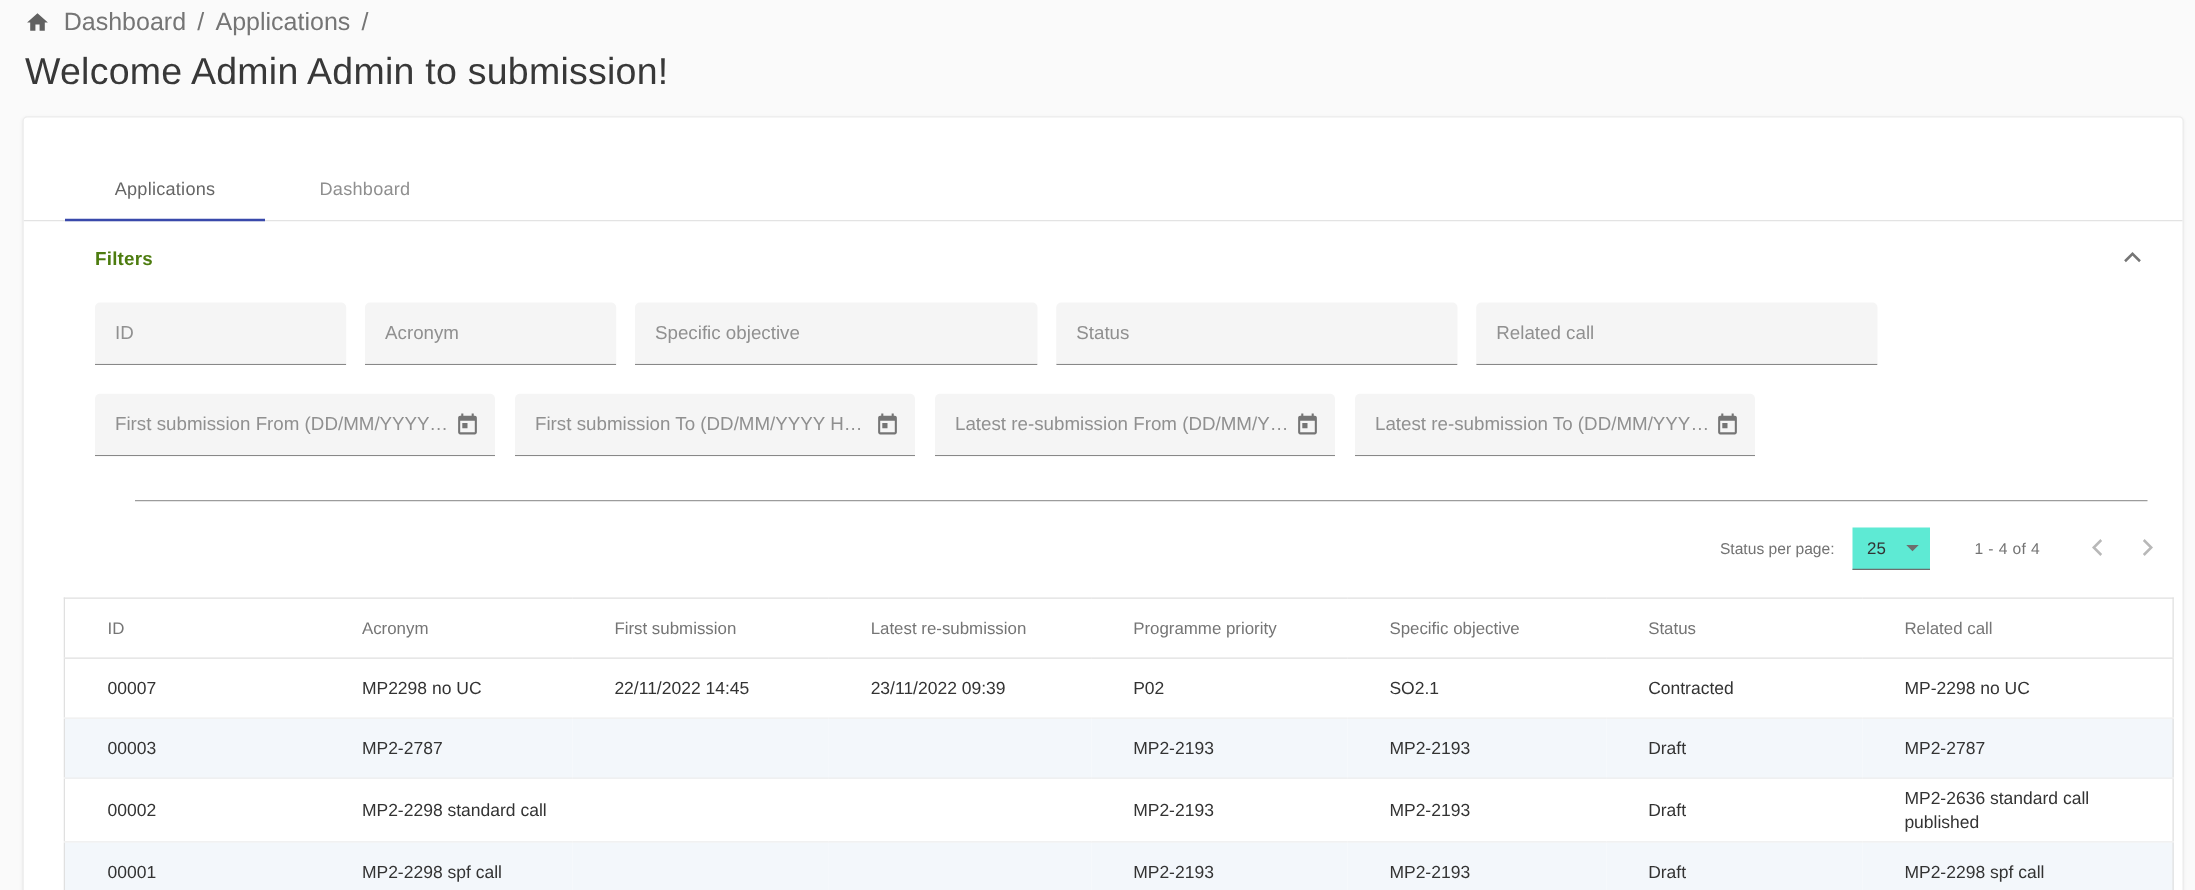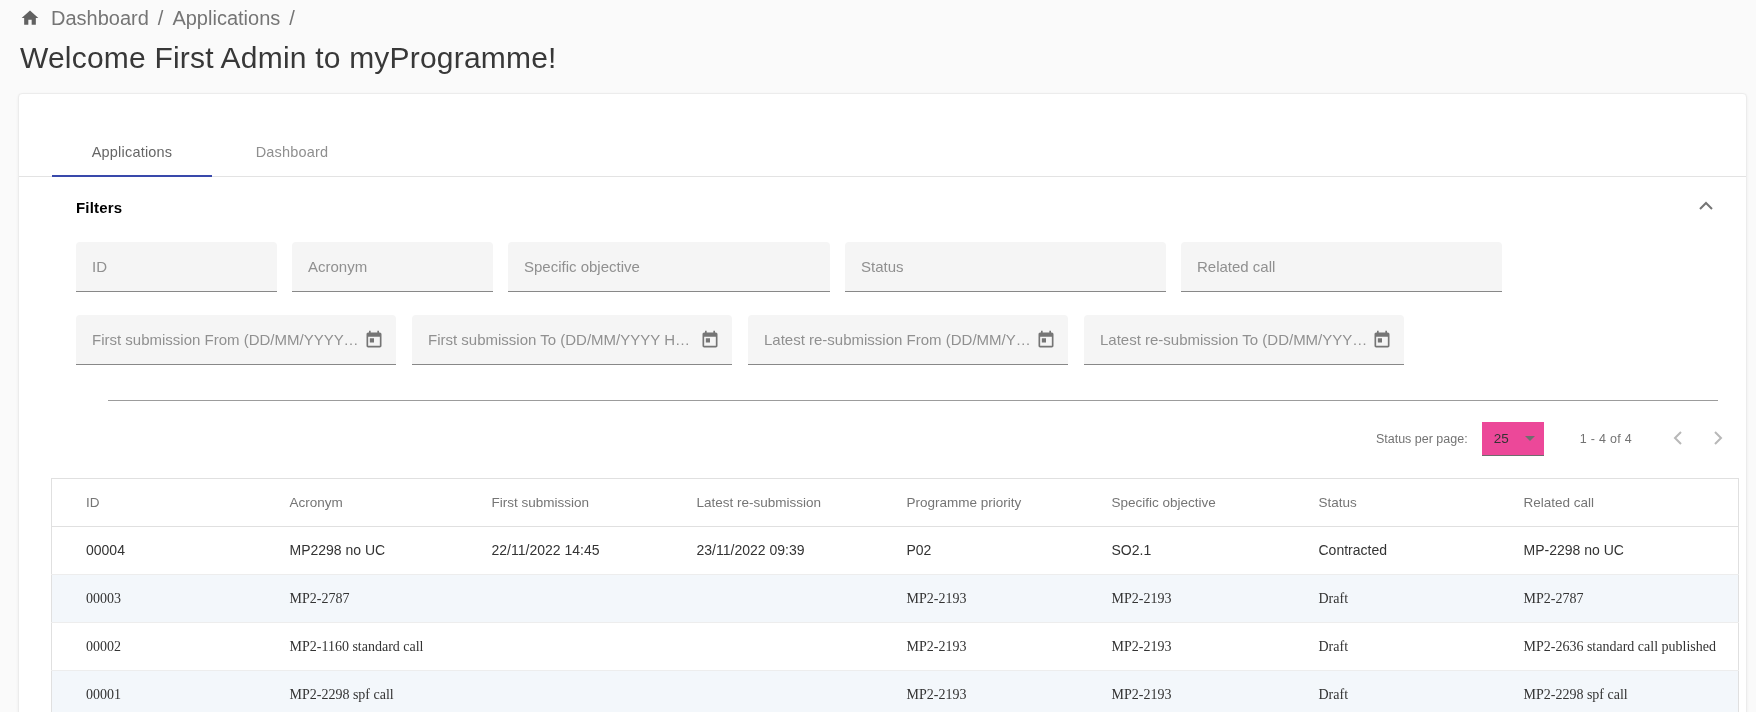--- a/index.html
+++ b/index.html
@@ -46,21 +46,21 @@
   .tab.active::after {
     content: ""; position: absolute; left: 0; right: 0; bottom: -1px;
     height: 2px; background: #3949ab;
   }
   
   .filters { padding: 0 28px 0 57px; }
   .filters-head {
     margin-top: 18px; height: 24px;
     display: flex; align-items: center; justify-content: space-between;
   }
-  .filters-title { font-size: 15px; font-weight: 700; color: #000000; letter-spacing: .2px; }
+  .filters-title { font-size: 15px; font-weight: 700; color: #4d7c0f; letter-spacing: .2px; }
   .chev-btn { background: none; border: none; cursor: pointer; display: inline-flex; padding: 0; }
   .frow { display: flex; margin-top: 23px; }
   .frow1 { gap: 15px; }
   .frow2 { gap: 16px; }
   .tfield, .dfield {
     height: 50px; background: #f5f5f5;
     border: none; border-bottom: 1px solid #888;
     border-radius: 4px 4px 0 0;
   }
   .tfield {
@@ -81,21 +81,21 @@
   .cal-ic { flex: 0 0 auto; margin-right: 12px; display: inline-flex; cursor: pointer; }
   .filters-divider { margin: 35px 0 0 32px; border-top: 1px solid #9c9c9c; }
   
   .pagination {
     display: flex; align-items: center; justify-content: flex-end;
     margin-top: 16px; padding-right: 8px; height: 44px;
     font-size: 12.5px; color: #737373;
   }
   .pp-select {
     width: 62px; height: 34px; margin-left: 14px;
-    background: #ec4899; border-bottom: 1px solid #6e6e6e;
+    background: #5eead4; border-bottom: 1px solid #6e6e6e;
     display: flex; align-items: center; justify-content: space-between;
     padding: 0 9px 0 12px; cursor: pointer;
     font-size: 13.5px; color: #333;
   }
   .caret-down {
     width: 0; height: 0;
     border-left: 5px solid transparent; border-right: 5px solid transparent;
     border-top: 5px solid #6e6e6e;
   }
   .pg-range { margin: 0 26px 0 36px; letter-spacing: .3px; text-align: center; }
@@ -114,39 +114,39 @@
     font-size: 13.5px; color: #757575;
     padding: 0 10px 0 34px; border-bottom: 1px solid #e0e0e0;
     white-space: nowrap; overflow: hidden;
   }
   table.apps td {
     height: 48px; font-size: 14px; color: #333;
     padding: 6px 10px 6px 34px; line-height: 19px;
     vertical-align: middle;
   }
   table.apps tbody tr { cursor: pointer; }
-  table.apps tbody tr + tr td { border-top: 1px solid #ededed; font-family: Liberation Serif, serif; }
+  table.apps tbody tr + tr td { border-top: 1px solid #ededed; }
   table.apps tbody tr:nth-child(even) { background: #f3f7fb; }
 </style>
 </head>
 <body>
 
 <div class="breadcrumb">
   <span class="home-ic">
     <svg width="20" height="20" viewBox="0 0 24 24">
         <path fill="#616161" d="M10 20v-6h4v6h5v-8h3L12 3 2 12h3v8z"></path>
       </svg>
   </span>
   <span class="crumb">Dashboard</span>
   <span class="sep">/</span>
   <span class="crumb">Applications</span>
   <span class="sep">/</span>
 </div>
 
-<h1 class="page-title">Welcome First Admin to myProgramme!</h1>
+<h1 class="page-title">Welcome Admin Admin to submission!</h1>
 
 <div class="card">
 
   <div class="tabbar">
     <div class="tab active">
       <span>Applications</span>
     </div>
     <div class="tab">
       <span>Dashboard</span>
     </div>
@@ -251,42 +251,42 @@
         <th>First submission</th>
         <th>Latest re-submission</th>
         <th>Programme priority</th>
         <th>Specific objective</th>
         <th>Status</th>
         <th>Related call</th>
       </tr>
     </thead>
     <tbody>
       <tr>
-        <td>00004</td>
+        <td>00007</td>
         <td>MP2298 no UC</td>
         <td>22/11/2022 14:45</td>
         <td>23/11/2022 09:39</td>
         <td>P02</td>
         <td>SO2.1</td>
         <td>Contracted</td>
         <td>MP-2298 no UC</td>
       </tr>
       <tr>
         <td>00003</td>
         <td>MP2-2787</td>
         <td></td>
         <td></td>
         <td>MP2-2193</td>
         <td>MP2-2193</td>
         <td>Draft</td>
         <td>MP2-2787</td>
       </tr>
       <tr>
         <td>00002</td>
-        <td>MP2-1160 standard call</td>
+        <td>MP2-2298 standard call</td>
         <td></td>
         <td></td>
         <td>MP2-2193</td>
         <td>MP2-2193</td>
         <td>Draft</td>
         <td>MP2-2636 standard call published</td>
       </tr>
       <tr>
         <td>00001</td>
         <td>MP2-2298 spf call</td>

